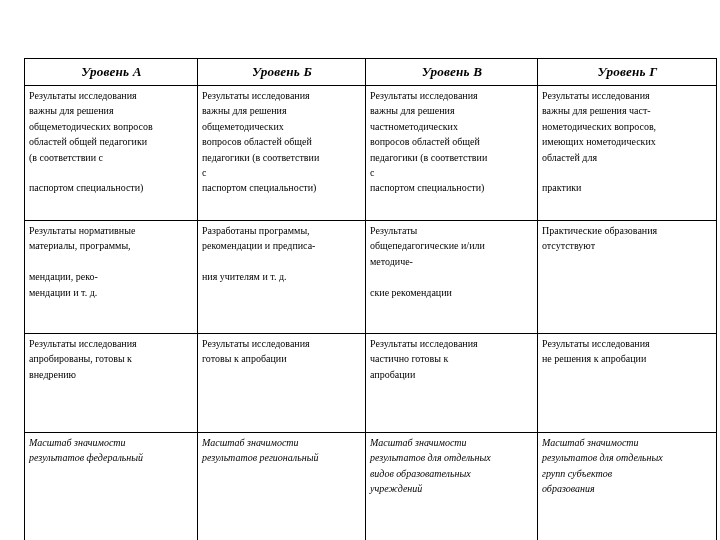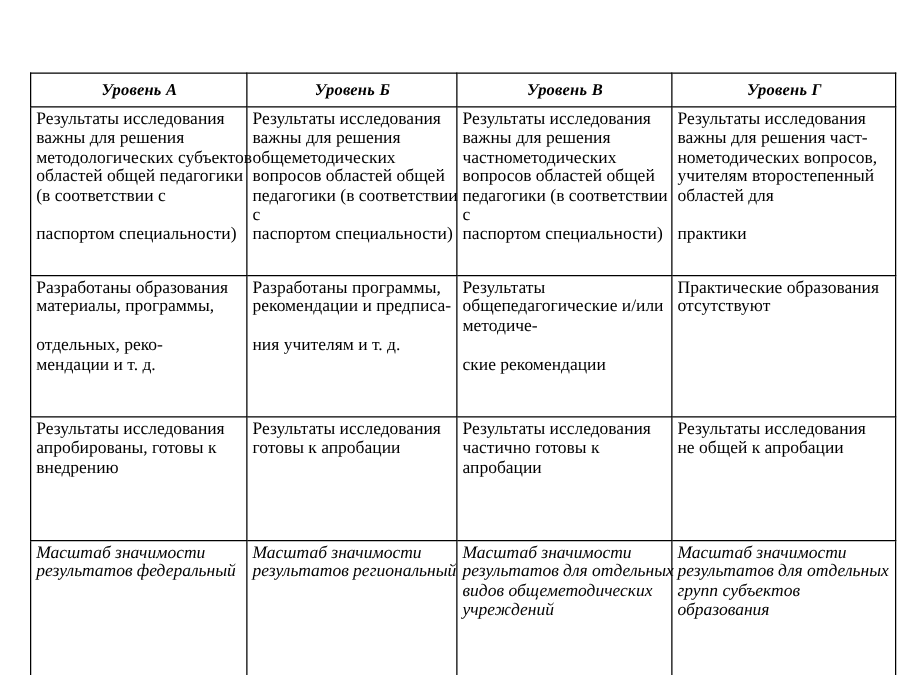--- a/index.html
+++ b/index.html
@@ -35,21 +35,21 @@
   table.levels-table col.c1 { width: 173px; }
   table.levels-table col.c2 { width: 168px; }
   table.levels-table col.c3 { width: 172px; }
   table.levels-table col.c4 { width: 179px; }
 
   table.levels-table th,
   table.levels-table td {
     border: 1px solid #000000;
     vertical-align: top;
     padding: 2px 3px 2px 4px;
-    font-size: 14px;
+    font-size: 10px;
     line-height: 15.4px;
     text-align: left;
     font-weight: normal;
   }
 
   table.levels-table thead th {
     height: 22px;
     text-align: center;
     font-weight: bold;
     font-style: italic;
@@ -87,21 +87,21 @@
         <th>Уровень В</th>
         <th>Уровень Г</th>
       </tr>
     </thead>
     <tbody>
       <tr class="row-1">
         <td>
             <span class="cell-lines">
               <span class="ln">Результаты исследования</span>
               <span class="ln">важны для решения</span>
-              <span class="ln">методологических субъектов</span>
+              <span class="ln">общеметодических вопросов</span>
               <span class="ln">областей общей педагогики</span>
               <span class="ln">(в соответствии с</span>
               <span class="ln blank">&nbsp;</span>
               <span class="ln">паспортом специальности)</span>
             </span>
           </td>
         <td>
             <span class="cell-lines">
               <span class="ln">Результаты исследования</span>
               <span class="ln">важны для решения</span>
@@ -121,34 +121,34 @@
               <span class="ln">педагогики (в соответствии</span>
               <span class="ln">с</span>
               <span class="ln">паспортом специальности)</span>
             </span>
           </td>
         <td>
             <span class="cell-lines">
               <span class="ln">Результаты исследования</span>
               <span class="ln">важны для решения част-</span>
               <span class="ln">нометодических вопросов,</span>
-              <span class="ln">учителям второстепенный</span>
+              <span class="ln">имеющих нометодических</span>
               <span class="ln">областей для</span>
               <span class="ln blank">&nbsp;</span>
               <span class="ln">практики</span>
             </span>
           </td>
       </tr>
       <tr class="row-2">
         <td>
             <span class="cell-lines">
-              <span class="ln">Разработаны образования</span>
+              <span class="ln">Результаты нормативные</span>
               <span class="ln">материалы, программы,</span>
               <span class="ln blank">&nbsp;</span>
-              <span class="ln">отдельных, реко-</span>
+              <span class="ln">мендации, реко-</span>
               <span class="ln">мендации и т. д.</span>
             </span>
           </td>
         <td>
             <span class="cell-lines">
               <span class="ln">Разработаны программы,</span>
               <span class="ln">рекомендации и предписа-</span>
               <span class="ln blank">&nbsp;</span>
               <span class="ln">ния учителям и т. д.</span>
             </span>
@@ -186,42 +186,42 @@
         <td>
             <span class="cell-lines">
               <span class="ln">Результаты исследования</span>
               <span class="ln">частично готовы к</span>
               <span class="ln">апробации</span>
             </span>
           </td>
         <td>
             <span class="cell-lines">
               <span class="ln">Результаты исследования</span>
-              <span class="ln">не общей к апробации</span>
+              <span class="ln">не решения к апробации</span>
             </span>
           </td>
       </tr>
       <tr class="row-4">
         <td>
             <span class="cell-lines">
               <span class="ln">Масштаб значимости</span>
               <span class="ln">результатов федеральный</span>
             </span>
           </td>
         <td>
             <span class="cell-lines">
               <span class="ln">Масштаб значимости</span>
               <span class="ln">результатов региональный</span>
             </span>
           </td>
         <td>
             <span class="cell-lines">
               <span class="ln">Масштаб значимости</span>
               <span class="ln">результатов для отдельных</span>
-              <span class="ln">видов общеметодических</span>
+              <span class="ln">видов образовательных</span>
               <span class="ln">учреждений</span>
             </span>
           </td>
         <td>
             <span class="cell-lines">
               <span class="ln">Масштаб значимости</span>
               <span class="ln">результатов для отдельных</span>
               <span class="ln">групп субъектов</span>
               <span class="ln">образования</span>
             </span>

